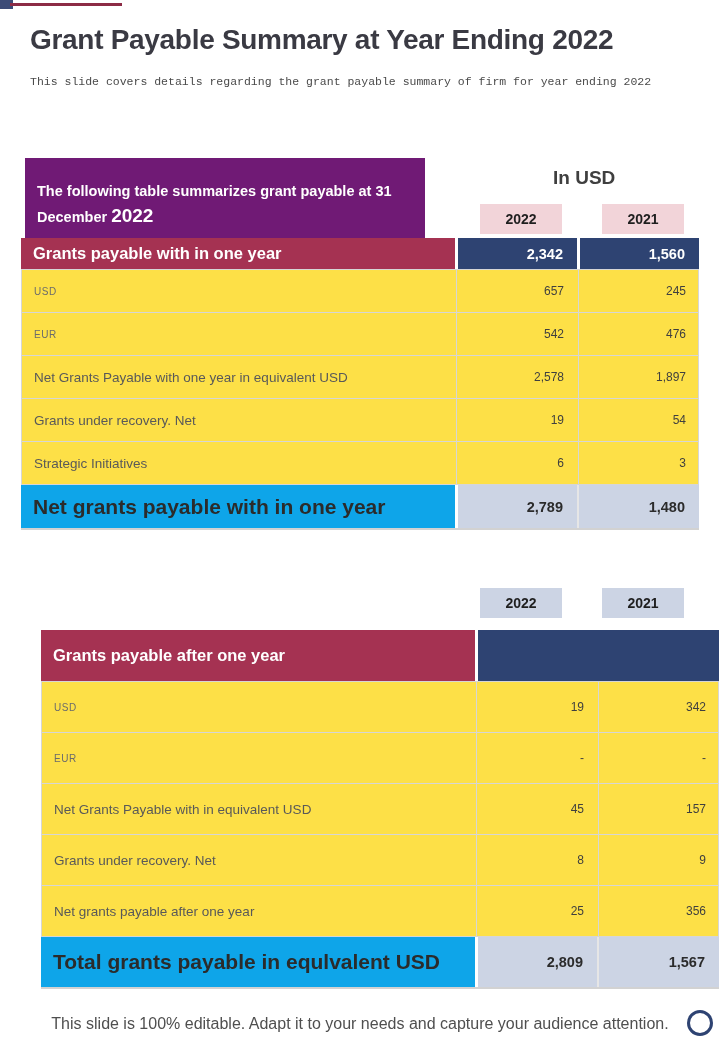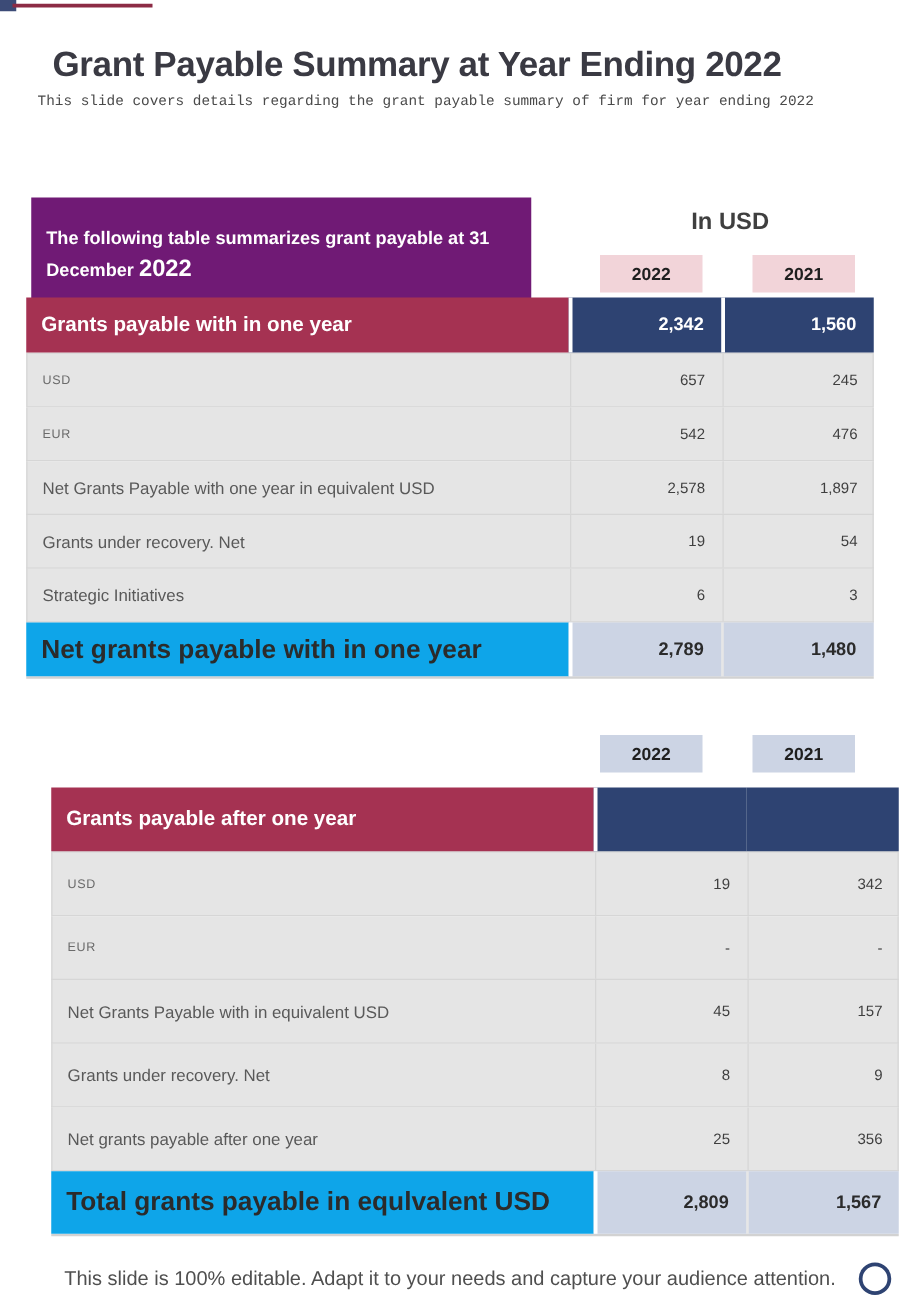--- a/index.html
+++ b/index.html
@@ -4,21 +4,21 @@
 <style>
   html,body{margin:0;padding:0;background:#fff;}
   .page{position:relative;width:720px;height:1040px;background:#ffffff;
         font-family:"Liberation Sans",sans-serif;overflow:hidden;}
 
   
   .deco-navy{position:absolute;left:0;top:0;width:13px;height:9px;background:#3C4B77;}
   .deco-line{position:absolute;left:10px;top:3px;width:112px;height:3px;background:#8C2B45;}
 
   
-  .title{position:absolute;left:30px;top:24px;margin:12px;font-size:28px;font-weight:bold;
+  .title{position:absolute;left:30px;top:24px;margin:0;font-size:28px;font-weight:bold;
          color:#3A3A43;letter-spacing:-0.3px;white-space:nowrap;}
   .subtitle{position:absolute;left:30px;top:75px;margin:0;font-size:11.5px;color:#4A4A4A;font-family:Liberation Mono, monospace;}
 
   
   .banner{position:absolute;left:25px;top:158px;width:376px;min-height:38px;padding:23px 12px;
           background:#701a75;color:#fff;font-weight:bold;font-size:14.5px;line-height:1.45;}
   .banner-year{font-size:19px;}
 
   .in-usd{position:absolute;left:553px;top:167px;width:120px;text-align:left;
           font-size:19px;font-weight:bold;color:#3F3F3F;}
@@ -34,25 +34,25 @@
   
   .table{position:absolute;left:21px;width:678px;}
   .t1{top:238px;} .t2{top:630px;padding-left:20px;}
   .row{display:grid;grid-template-columns:434px 122px 122px;}
   .cell{display:flex;align-items:center;box-sizing:border-box;min-width:0;}
   .lbl{padding-left:12px;}
   .val{justify-content:flex-end;padding-right:14px;}
 
   .hdr .lbl{background:#A53252;color:#fff;font-weight:bold;font-size:16.5px;}
   .hdr .val{background:#2E4372;color:#fff;font-weight:bold;font-size:14.5px;border-left:3px solid #fff;}
-  .t1 .hdr{height:44px;}
+  .t1 .hdr{height:31px;}
   .t2 .hdr{height:51px;}
   .t2 .hdr .v2{border-left:none;}
 
-  .body{background:#e5e5e5;border-left:1px solid #D6D6D6;border-right:1px solid #D6D6D6;
+  .body{background:#fde047;border-left:1px solid #D6D6D6;border-right:1px solid #D6D6D6;
         border-bottom:1px solid #D6D6D6;}
   .body.first{border-top:1px solid #D6D6D6;}
   .t1 .body{height:42px;} .t2 .body{height:50px;}
   .body .lbl{font-size:13.5px;color:#595959;}
   .body .lbl.small{font-size:10px;color:#6B6B6B;letter-spacing:0.6px;}
   .body .val{font-size:12px;color:#3F3F3F;border-left:1px solid #D6D6D6;}
 
   .total{border-bottom:2px solid #D2D2D2;}
   .total .lbl{background:#0ea5e9;font-weight:bold;font-size:21px;color:#2B2B2B;}
   .total .val{background:#CCD4E4;font-weight:bold;font-size:14.5px;color:#2B2B2B;border-left:3px solid #fff;}

